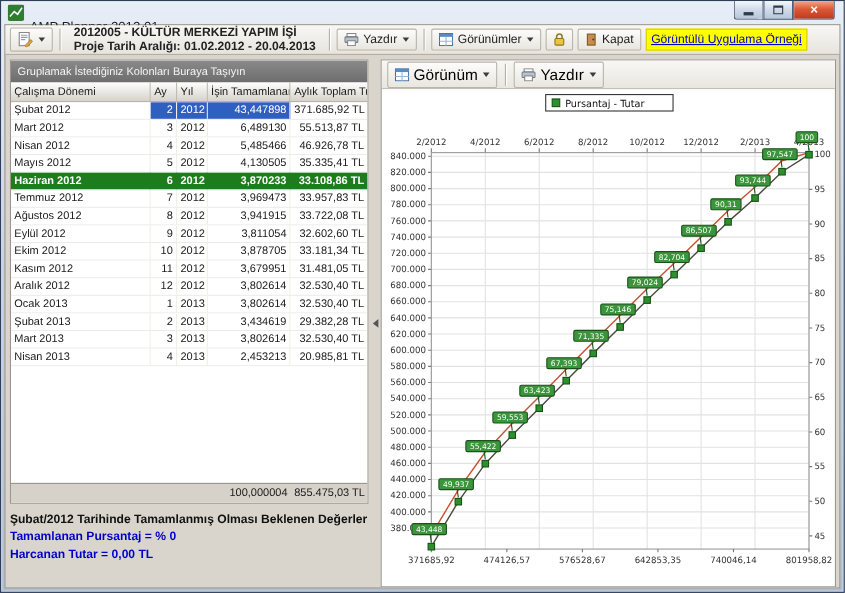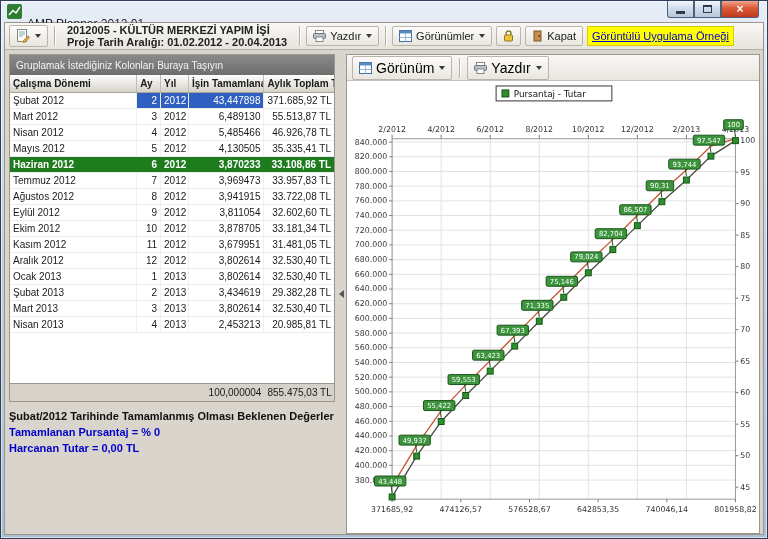--- a/index.html
+++ b/index.html
@@ -30,28 +30,28 @@
   .caret{width:0;height:0;border-left:3px solid transparent;border-right:3px solid transparent;
     border-top:4px solid #3c3c3c;margin-left:1px;}
   .sep{width:1px;height:20px;background:#b5b1a6;box-shadow:1px 0 0 #fff;margin:0 2px;flex:none;}
   .proj{line-height:12px;padding:0 6px;white-space:nowrap;}
   .proj div{font-weight:bold;font-size:11px;}
   .demo-link{background:#ffff00;color:#0000cc;text-decoration:underline;padding:3px 4px;
     font-size:11px;border:1px solid #d8cc00;cursor:pointer;white-space:nowrap;}
   
   .main{flex:1;display:flex;padding:4px 3px 0 4px;overflow:hidden;}
   .left{width:328px;flex:none;display:flex;flex-direction:column;}
-  .grid{width:326px;height:348px;flex:none;background:#fff;border:1px solid #9a968c;
+  .grid{width:326px;height:404px;flex:none;background:#fff;border:1px solid #9a968c;
     display:flex;flex-direction:column;font-size:10px;color:#1a1a1a;overflow:hidden;}
   .groupbar{height:20px;flex:none;background:linear-gradient(#8a8a8a,#6d6d6d);color:#f4f4f4;
     display:flex;align-items:center;padding:0 6px;font-size:10px;white-space:nowrap;overflow:hidden;}
   .ghead{display:flex;height:18px;flex:none;background:linear-gradient(#fefefe,#d6d2c9);
     border-bottom:1px solid #a8a49a;}
   .ghead .cell{display:flex;align-items:center;padding:0 3px;border-right:1px solid #c0bcb2;
-    overflow:hidden;white-space:nowrap;font-weight:bold;}
+    overflow:hidden;white-space:nowrap;}
   .gbody{flex:none;}
   .grow{display:flex;height:16px;border-bottom:1px solid #ececea;background:#fff;}
   .grow .cell{padding:0 3px;line-height:15px;border-right:1px solid #f0efec;
     overflow:hidden;white-space:nowrap;}
   .num{text-align:right;justify-content:flex-end;}
   .c1{width:128px;}.c2{width:24px;}.c3{width:28px;}.c4{width:76px;}.c5{width:70px;border-right:none!important;}
   .grow.active{background:#1e7c1e;}
   .grow.active .cell{color:#fff;font-weight:bold;border-right-color:#1e7c1e;}
   .cell.sel{background:#2f5fc0;color:#fff;}
   .gfill{flex:1;background:#fff;}

